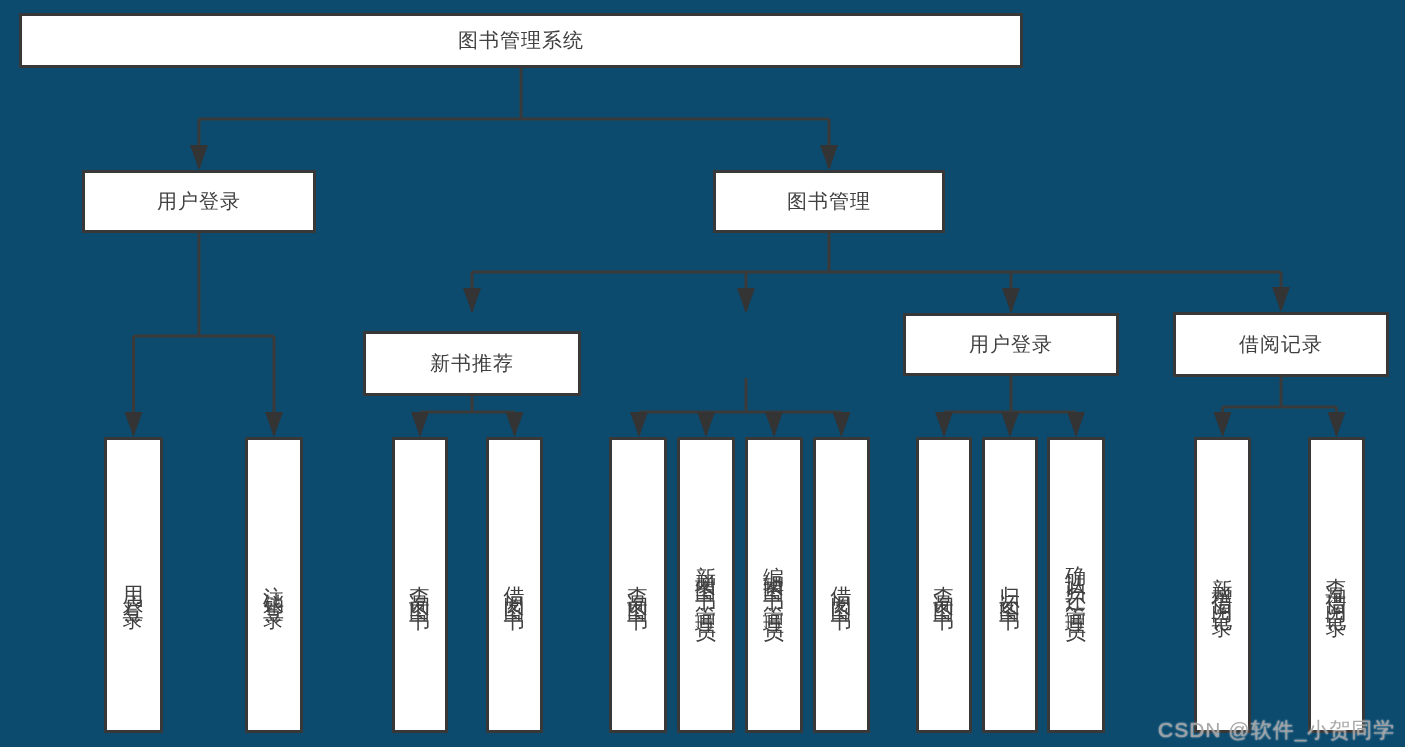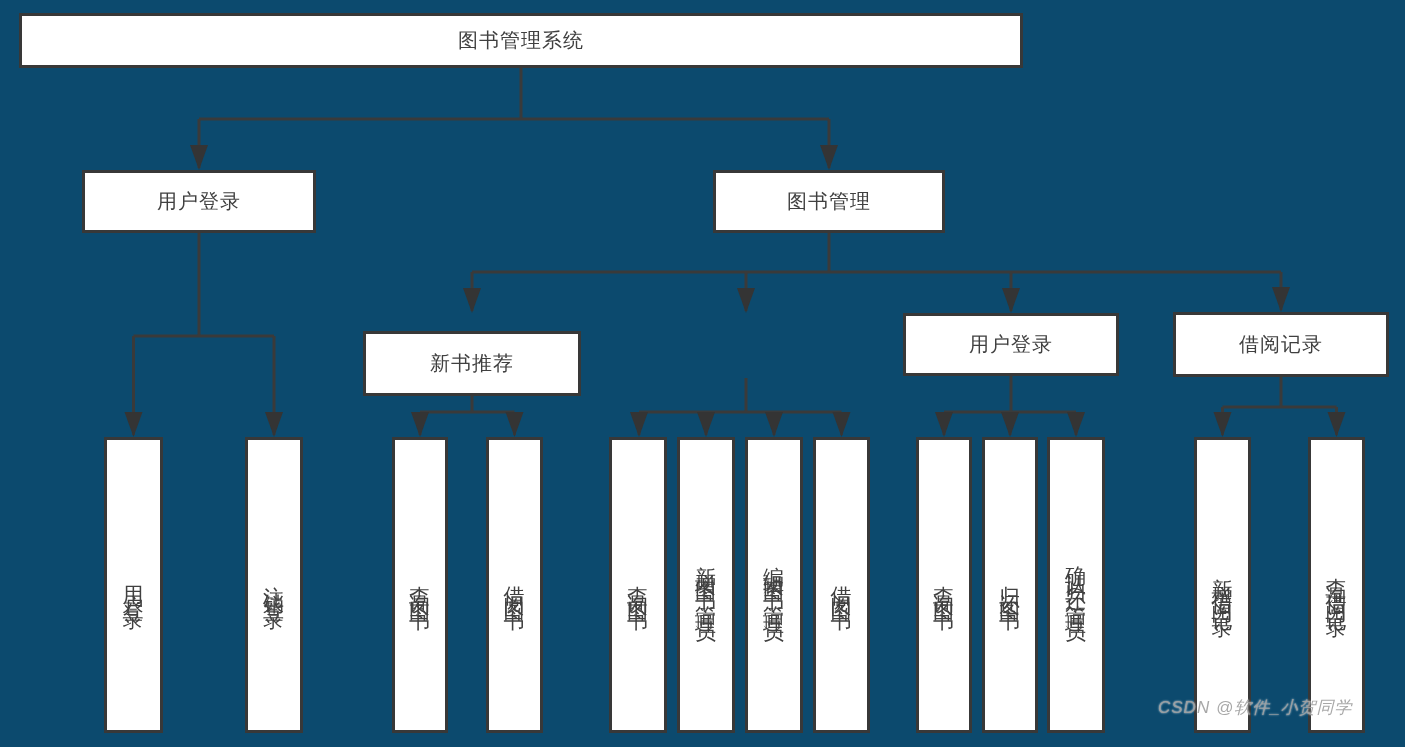--- a/index.html
+++ b/index.html
@@ -59,29 +59,28 @@
     writing-mode: vertical-rl;
     text-orientation: mixed;
     font-size: 21px;
     letter-spacing: 8px;
     line-height: 1;
     white-space: nowrap;
   }
   .watermark {
     position: absolute;
     left: 1158px;
-    top: 696px;
+    top: 716px;
     width: 240px;
-    font-size: 17px;
+    font-size: 21px;
     color: rgba(158,158,158,0.9);
     text-shadow: 0 0 2px rgba(255,255,255,0.9);
     letter-spacing: 1px;
     white-space: nowrap;
     z-index: 5;
-    font-style: italic;
   }
 </style>
 </head>
 <body>
 
 <div class="stage">
 
   <svg class="wires" viewBox="0 0 1405 747" xmlns="http://www.w3.org/2000/svg">
     <g>
       <path class="wire" d="M521 68 V119 M199 119 H829 M199 119 V168 M829 119 V168"></path>

